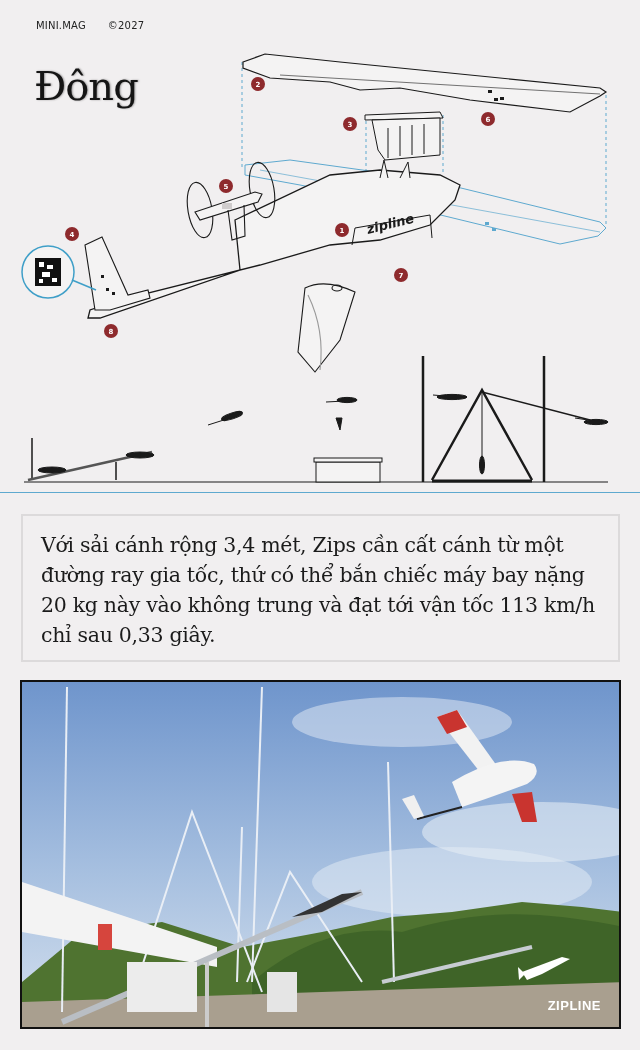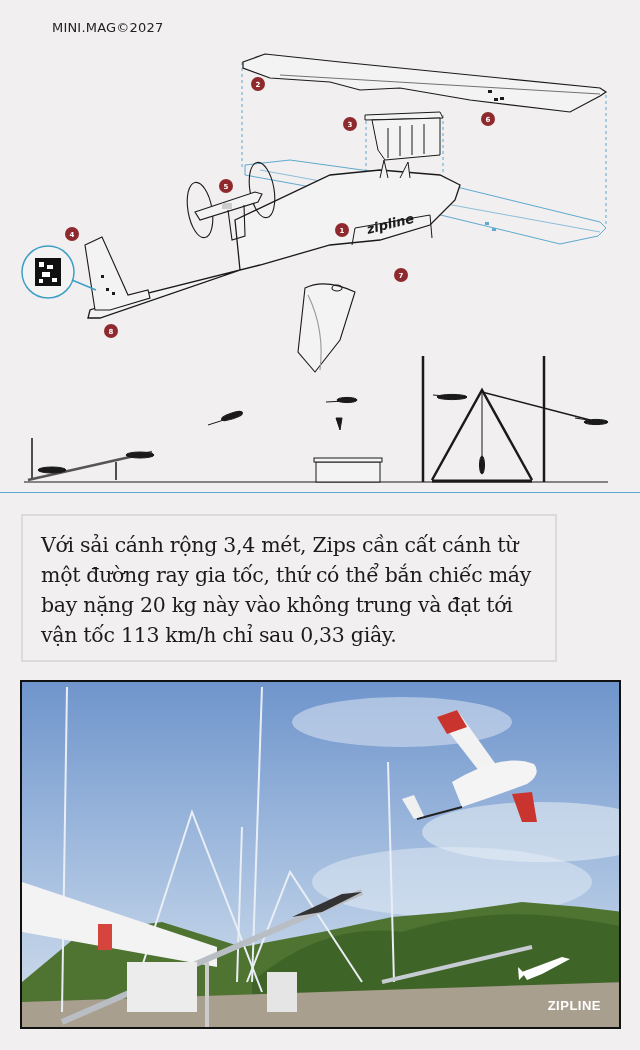--- a/index.html
+++ b/index.html
@@ -1,29 +1,29 @@
 <!DOCTYPE html>
 <html><head>
   <meta charset="utf-8">
   <style>
     * { margin: 0; padding: 0; box-sizing: border-box; }
     html, body { width: 640px; height: 1050px; background: #f1eff0; overflow: hidden; }
     body { position: relative; font-family: "Liberation Sans", sans-serif; color: #1a1a1a; }
 
-    .masthead { position: absolute; top: 20px; left: 52px; display: flex; 
-      font-family: "DejaVu Sans", sans-serif; font-size: 13px; letter-spacing: 0.2px; color: #222; }
+    .masthead { position: absolute; top: 20px; left: 36px; display: flex; gap: 22px;
+      font-family: "DejaVu Sans", sans-serif; font-size: 10px; letter-spacing: 0.2px; color: #222; }
     .title { position: absolute; top: 68px; left: 34px; font-family: "DejaVu Serif", serif;
       font-size: 40px; line-height: 37px; color: #151515; letter-spacing: -1px;
       filter: blur(0.6px); text-shadow: 1px 0 2px rgba(0,0,0,0.35); }
     .title span { display: block; }
 
     .diagram { position: absolute; top: 0; left: 0; width: 640px; height: 495px; }
     .divider { position: absolute; top: 492px; left: 0; width: 640px; height: 1px; background: #5ea9cf; }
 
-    .textbox { position: absolute; top: 514px; left: 21px; width: 536px; height: 148px;
+    .textbox { position: absolute; top: 514px; left: 21px; width: 599px; height: 148px;
       border: 2px solid #dcdadb; background: #f1eff0; padding: 14px 18px 0 18px; }
     .textbox p { font-family: "DejaVu Serif", serif; font-size: 20.5px; line-height: 30px;
       color: #1b1b1b; letter-spacing: -0.3px; }
 
     .photo { position: absolute; top: 680px; left: 20px; width: 601px; height: 349px;
       border: 2px solid #111; overflow: hidden; background: #7ea3d1; }
     .photo svg { position: absolute; top: 0; left: 0; }
     .watermark { position: absolute; right: 18px; bottom: 14px; color: #fff;
       font-family: "Liberation Sans", sans-serif; font-weight: bold; font-size: 13px; letter-spacing: 0.5px; }
     .badge { fill: #8e2a2d; }
@@ -31,20 +31,21 @@
   </style>
 </head>
 <body>
 
 <div class="masthead">
   <span>MINI.MAG</span>
   <span>©2027</span>
 </div>
 
 <div class="title">
+  <span>Đông</span>
 </div>
 
 <svg class="diagram" width="640" height="495" viewBox="0 0 640 495">
 
   <g stroke="#5ea9cf" stroke-width="1" stroke-dasharray="3,3" fill="none">
     <line x1="242" y1="62" x2="242" y2="170"></line>
     <line x1="606" y1="95" x2="606" y2="225"></line>
     <line x1="366" y1="115" x2="366" y2="178"></line>
     <line x1="443" y1="115" x2="443" y2="175"></line>
   </g>

